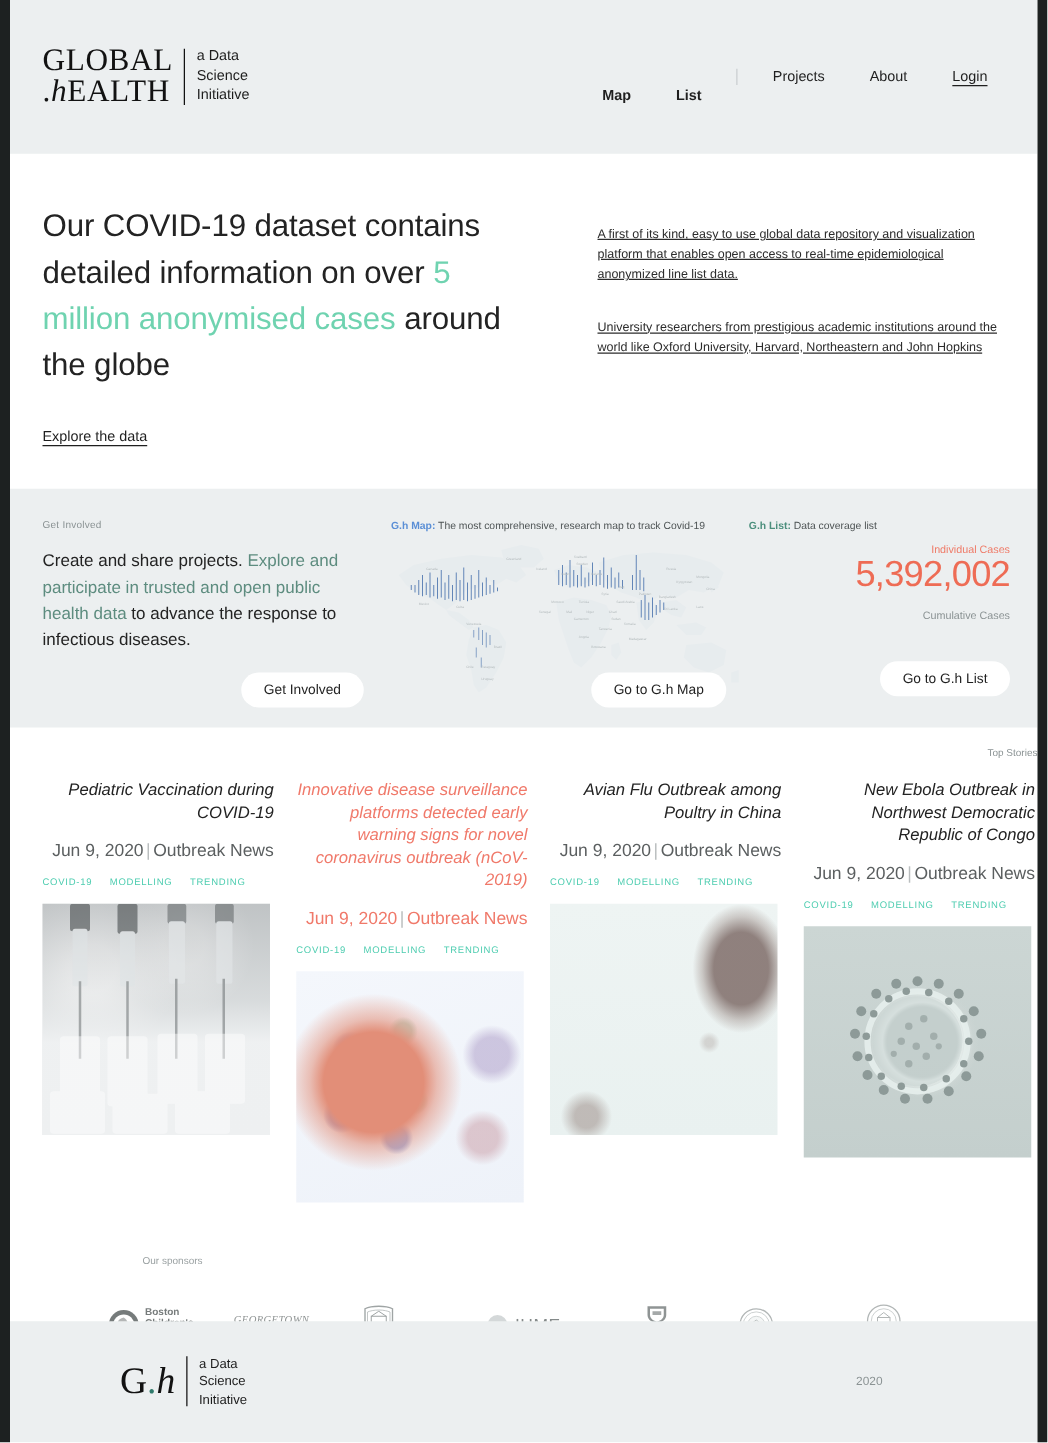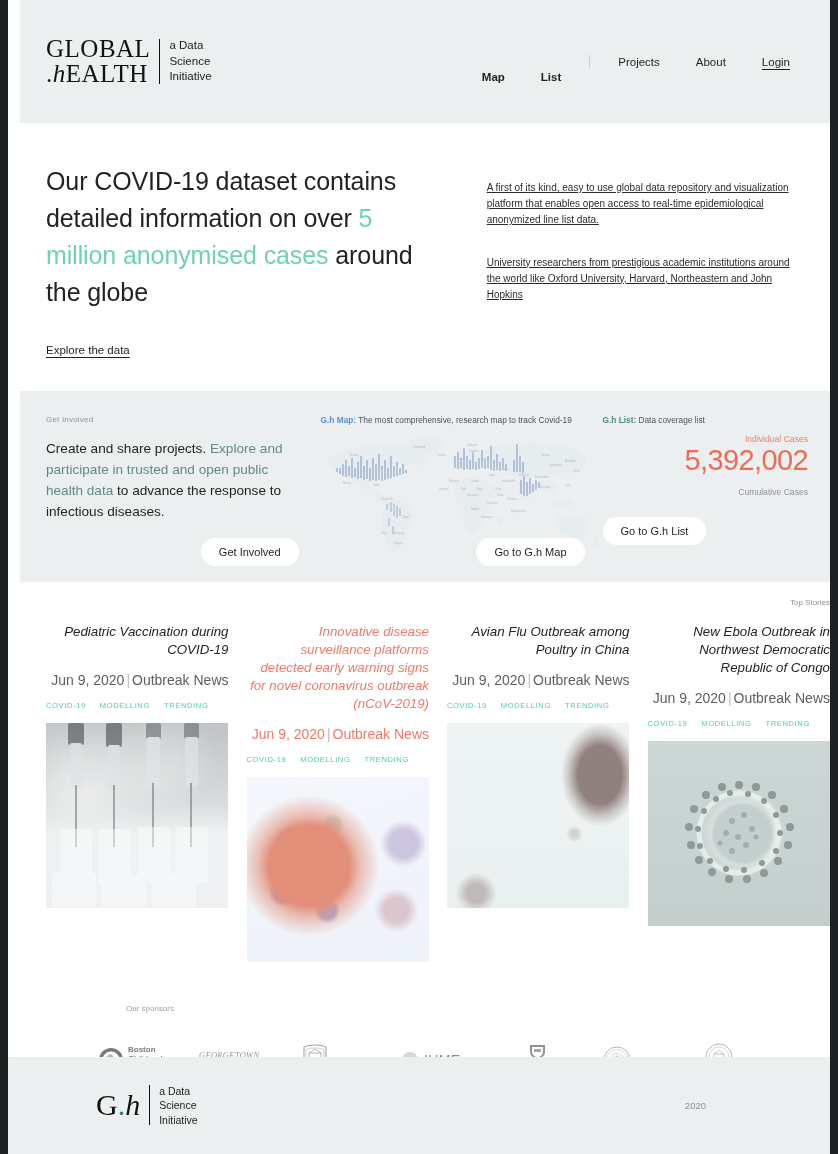--- a/index.html
+++ b/index.html
@@ -13,21 +13,21 @@
     position: relative;
   }
   
   .page-edge-left, .page-edge-right {
     position: absolute; top: 0; bottom: 0; width: 8px; background: #1d2121; z-index: 50;
   }
   .page-edge-left { left: 0; }
   .page-edge-right { right: 0; }
   .page {
     position: absolute; left: 8px; right: 8px; top: 0; bottom: 0;
-    background: #ffffff; overflow: hidden; padding-left: 12px;
+    background: #ffffff; overflow: hidden;
   }
 
   
   .header {
     height: 123px; background: #eceff0;
     display: flex; align-items: center; padding: 0 22px 0 26px;
   }
   .logo { display: flex; align-items: center; }
   .logo-word {
     font-family: "Liberation Serif", serif;
@@ -86,21 +86,21 @@
   .map-wrap { position: relative; height: 128px; }
   .map-wrap svg { position: absolute; left: 0; top: -4px; width: 280px; height: 130px; }
   .map-pill { position: absolute; right: 0; bottom: -4px; }
 
   .stat-block { text-align: right; }
   .stat-label { font-size: 8.6px; color: #8b9394; margin-bottom: 1px; }
   .stat-label.coral { color: #ef7b68; }
   .stat-value { font-size: 29px; line-height: 1.05; letter-spacing: -0.6px; color: #1f1f1f; }
   .stat-value.coral { color: #ee6c55; }
   .stat-gap { height: 12px; }
-  .list-pill-row { display: flex; margin-top: 20px; }
+  .list-pill-row { display: flex; justify-content: flex-end; margin-top: 32px; }
 
   
   .stories { padding: 16px 0 0 26px; text-align: right; }
   .stories-eyebrow { font-size: 8px; color: #8b9394; margin-bottom: 16px; }
   .cards { display: flex; gap: 18px; }
   .card { width: 185px; }
   .card-title { font-size: 13.3px; line-height: 1.35; color: #232323; margin: 0 0 13px 0; font-weight: normal; font-style: italic; }
   .card.coral .card-title { color: #f0796a; }
   .card-meta { font-size: 14px; color: #5b5f60; margin-bottom: 13px; }
   .card.coral .card-meta { color: #f0796a; }

